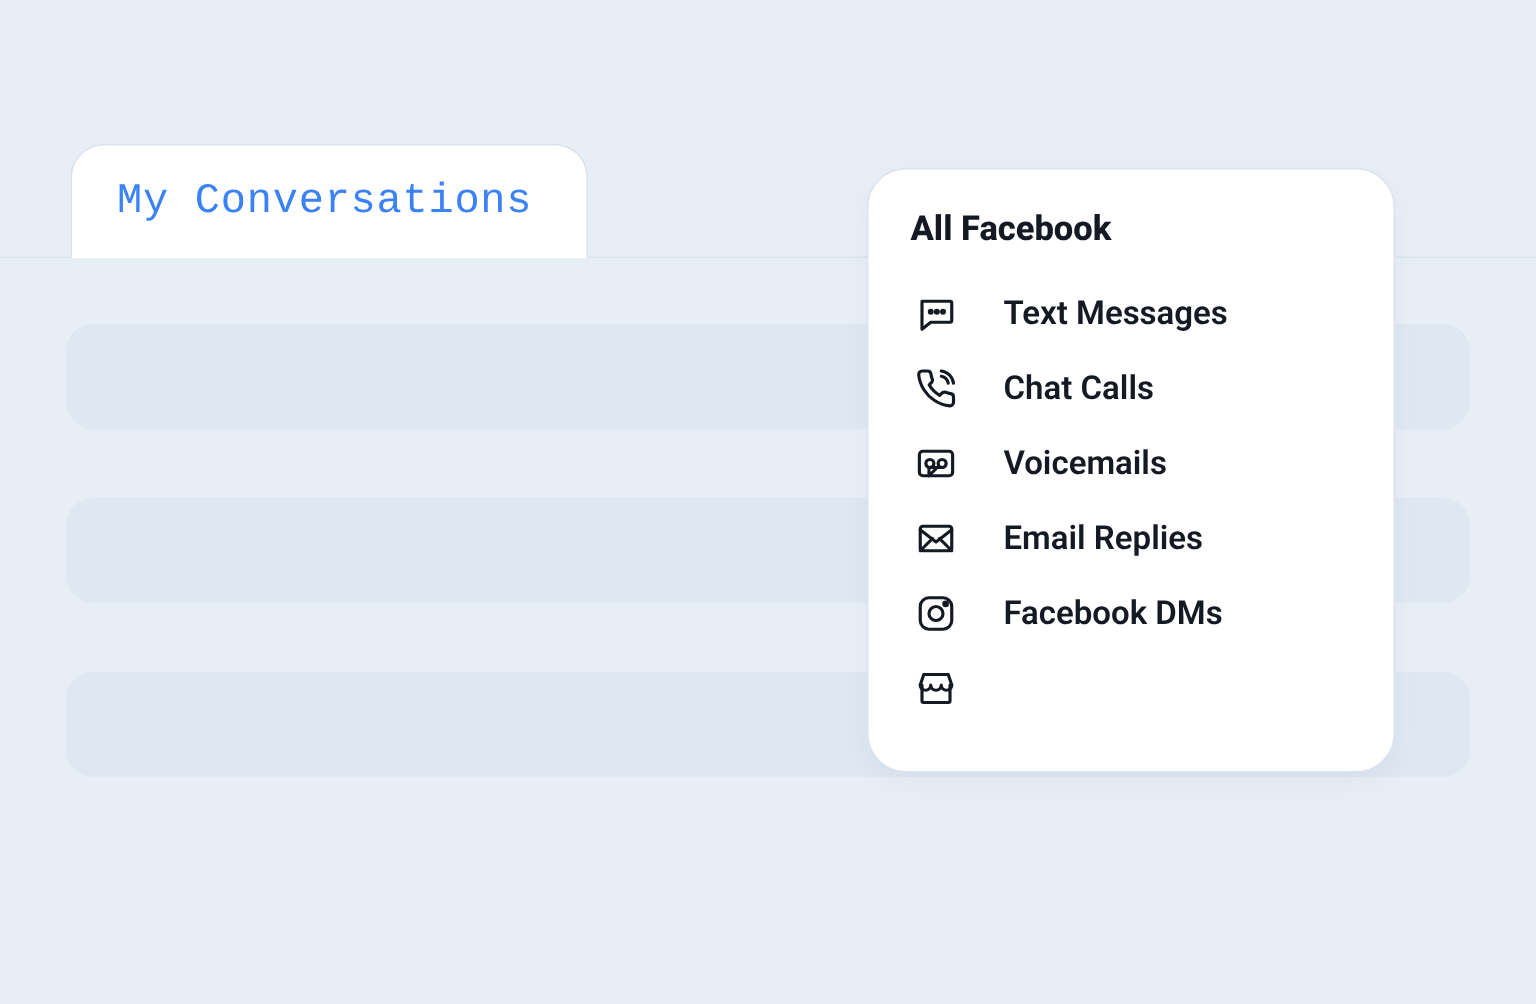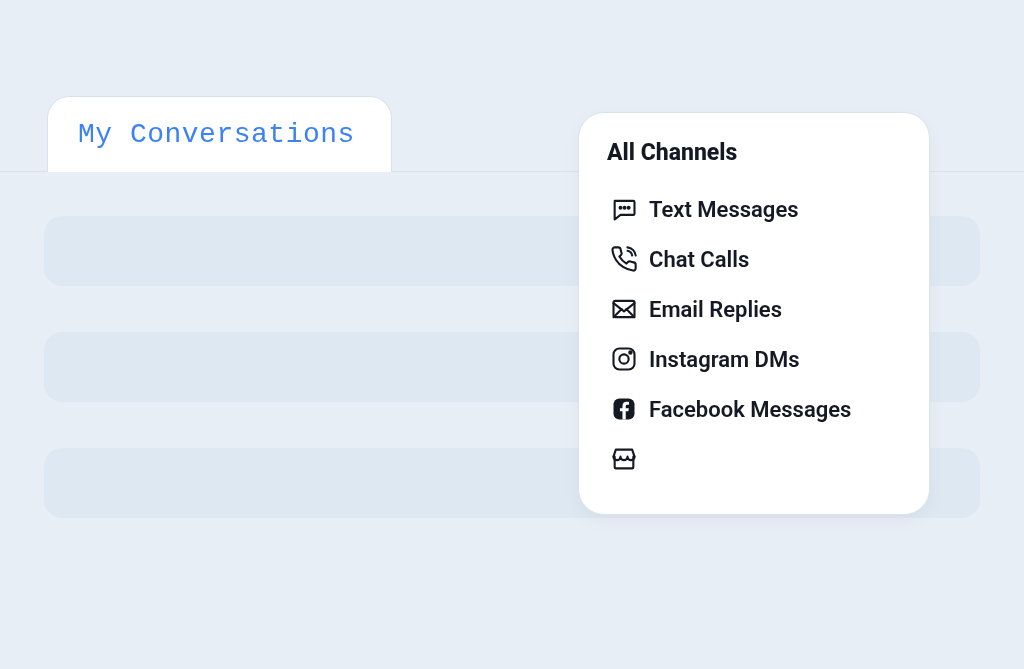--- a/index.html
+++ b/index.html
@@ -54,21 +54,21 @@
   }
   .panel-title {
     font-size: 23px;
     font-weight: 800;
     color: #141923;
     margin-bottom: 18px;
   }
   .channel {
     display: flex;
     align-items: center;
-    gap: 10px;
+    gap: 30px;
     padding: 10px 0 10px 2px;
   }
   .channel-label {
     font-size: 22px;
     font-weight: 600;
     color: #141923;
   }
   .ico {
     width: 30px;
     height: 30px;
@@ -88,21 +88,21 @@
   </div>
 </div>
 
 <div class="content">
   <div class="row"></div>
   <div class="row"></div>
   <div class="row"></div>
 </div>
 
 <div class="panel">
-  <div class="panel-title">All Channels</div>
+  <div class="panel-title">All Facebook</div>
 
   <div class="channel">
     <span class="ico">
       <svg width="28" height="28" viewBox="0 0 24 24" fill="none" stroke="#141923" stroke-width="1.8" stroke-linecap="round" stroke-linejoin="round">
         <path d="M4 5h16a1 1 0 0 1 1 1v10a1 1 0 0 1-1 1H9l-5 4V6a1 1 0 0 1 1-1z"></path>
         <circle cx="9" cy="11" r="0.8" fill="#141923"></circle>
         <circle cx="12.5" cy="11" r="0.8" fill="#141923"></circle>
         <circle cx="16" cy="11" r="0.8" fill="#141923"></circle>
       </svg>
     </span>
@@ -113,20 +113,32 @@
     <span class="ico">
       <svg width="28" height="28" viewBox="0 0 24 24" fill="none" stroke="#141923" stroke-width="1.8" stroke-linecap="round" stroke-linejoin="round">
         <path d="M15.05 5A5 5 0 0 1 19 8.95"></path>
         <path d="M15 2a8 8 0 0 1 7 7"></path>
         <path d="M22 16.92v3a2 2 0 0 1-2.18 2 19.8 19.8 0 0 1-8.63-3.07 19.5 19.5 0 0 1-6-6A19.8 19.8 0 0 1 2.12 4.18 2 2 0 0 1 4.11 2h3a2 2 0 0 1 2 1.72c.13.96.37 1.9.72 2.81a2 2 0 0 1-.45 2.11L8.09 9.91a16 16 0 0 0 6 6l1.27-1.27a2 2 0 0 1 2.11-.45c.91.35 1.85.59 2.81.72A2 2 0 0 1 22 16.92z"></path>
       </svg>
     </span>
     <span class="channel-label">Chat Calls</span>
   </div>
 
+  <div class="channel">
+    <span class="ico">
+      <svg width="28" height="28" viewBox="0 0 24 24" fill="none" stroke="#141923" stroke-width="1.8" stroke-linecap="round" stroke-linejoin="round">
+        <rect x="2.5" y="5" width="19" height="14" rx="2"></rect>
+        <path d="M12 15l-4 4v-4"></path>
+        <circle cx="8.5" cy="12" r="2.3"></circle>
+        <circle cx="15.5" cy="12" r="2.3"></circle>
+        <line x1="8.5" y1="14.3" x2="15.5" y2="14.3"></line>
+      </svg>
+    </span>
+    <span class="channel-label">Voicemails</span>
+  </div>
 
 
   <div class="channel">
     <span class="ico">
       <svg width="28" height="28" viewBox="0 0 24 24" fill="none" stroke="#141923" stroke-width="1.8" stroke-linecap="round" stroke-linejoin="round">
         <rect x="3" y="5" width="18" height="14" rx="1.5"></rect>
         <path d="M3 7l9 7 9-7"></path>
         <path d="M3 19l7-7"></path>
         <path d="M21 19l-7-7"></path>
       </svg>
@@ -135,32 +147,23 @@
   </div>
 
   <div class="channel">
     <span class="ico">
       <svg width="28" height="28" viewBox="0 0 24 24" fill="none" stroke="#141923" stroke-width="1.8" stroke-linecap="round" stroke-linejoin="round">
         <rect x="3" y="3" width="18" height="18" rx="5"></rect>
         <circle cx="12" cy="12" r="4"></circle>
         <circle cx="17.5" cy="6.5" r="1" fill="#141923"></circle>
       </svg>
     </span>
-    <span class="channel-label">Instagram DMs</span>
+    <span class="channel-label">Facebook DMs</span>
   </div>
 
-  <div class="channel">
-    <span class="ico">
-      <svg width="28" height="28" viewBox="0 0 24 24">
-        <rect x="3" y="3" width="18" height="18" rx="5" fill="#141923"></rect>
-        <path d="M13.5 21v-7h2.3l.35-2.7h-2.65V9.6c0-.78.22-1.3 1.33-1.3h1.42V5.9c-.25-.03-1.1-.1-2.08-.1-2.06 0-3.47 1.25-3.47 3.56v1.94H8.5V14h2.2v7h2.8z" fill="#ffffff"></path>
-      </svg>
-    </span>
-    <span class="channel-label">Facebook Messages</span>
-  </div>
 
 
   <div class="channel">
     <span class="ico">
       <svg width="28" height="28" viewBox="0 0 24 24" fill="none" stroke="#141923" stroke-width="1.8" stroke-linecap="round" stroke-linejoin="round">
         <path d="M4 10v9a1 1 0 0 0 1 1h14a1 1 0 0 0 1-1v-9"></path>
         <path d="M3 10l2-6h14l2 6"></path>
         <path d="M3 10a3 3 0 0 0 6 0 3 3 0 0 0 6 0 3 3 0 0 0 6 0"></path>
       </svg>
     </span>

